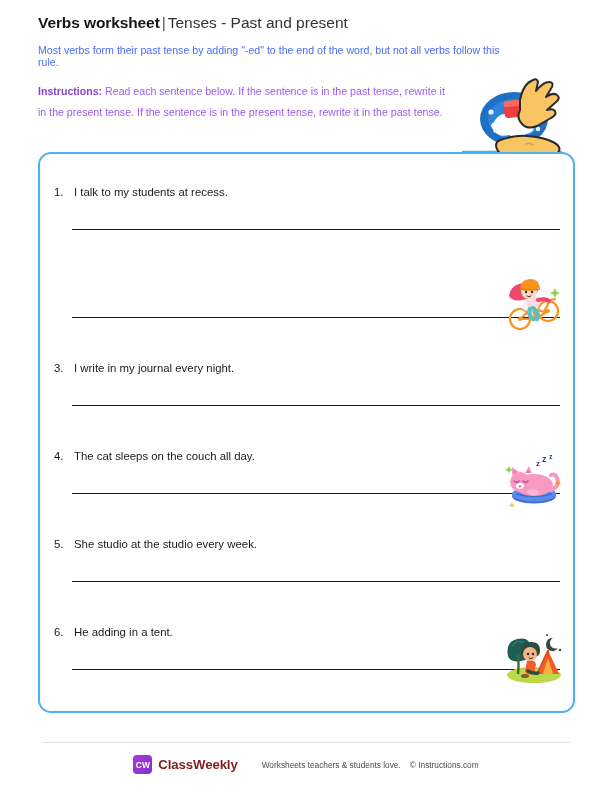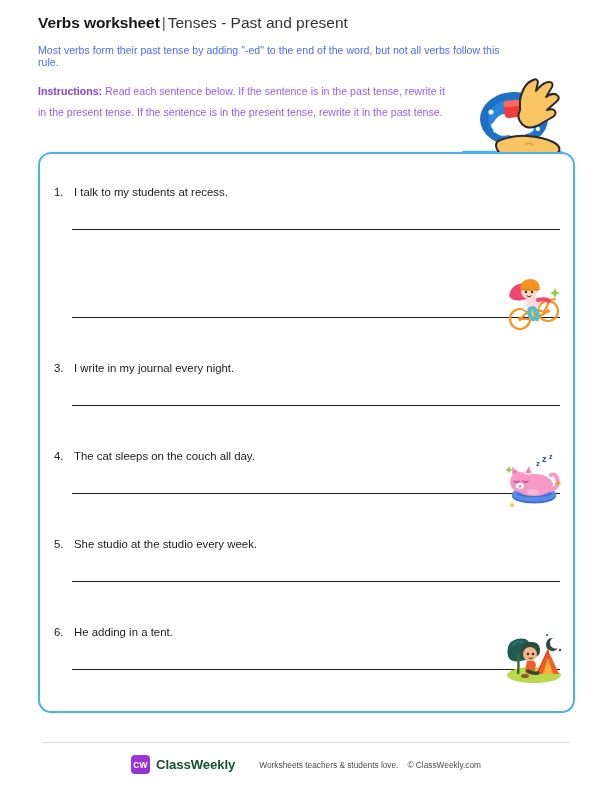--- a/index.html
+++ b/index.html
@@ -170,21 +170,21 @@
     font-size: 8.4px;
     font-weight: bold;
     display: flex;
     align-items: center;
     justify-content: center;
     letter-spacing: 0.2px;
   }
   .brand-name {
     font-size: 13.2px;
     font-weight: bold;
-    color: #14532d;
+    color: #7f1d1d;
     letter-spacing: -0.1px;
   }
   .footer-tag {
     font-size: 8.3px;
     color: #4b4b4b;
     white-space: nowrap;
   }
   .footer-tag .copy {
     margin-left: 9px;
   }
@@ -358,17 +358,17 @@
       </div>
   </div>
 
   <div class="footer-rule"></div>
   <div class="footer">
     <div class="brand">
       <div class="brand-mark">CW</div>
       <div class="brand-name">ClassWeekly</div>
     </div>
     <div class="footer-tag">
-      <span>Worksheets teachers &amp; students love.</span><span class="copy">© ClassWeekly.com</span>
+      <span>Worksheets teachers &amp; students love.</span><span class="copy">© Instructions.com</span>
     </div>
   </div>
 
 </div>
 
 </body></html>

